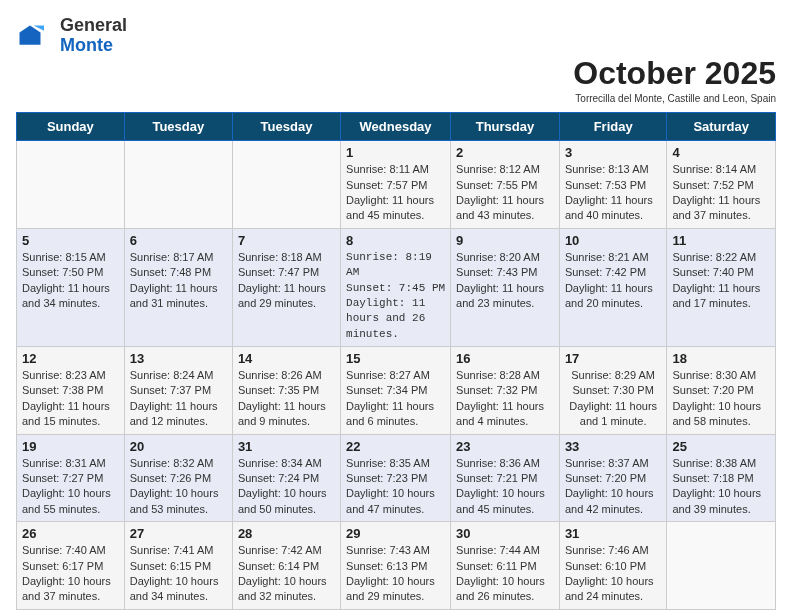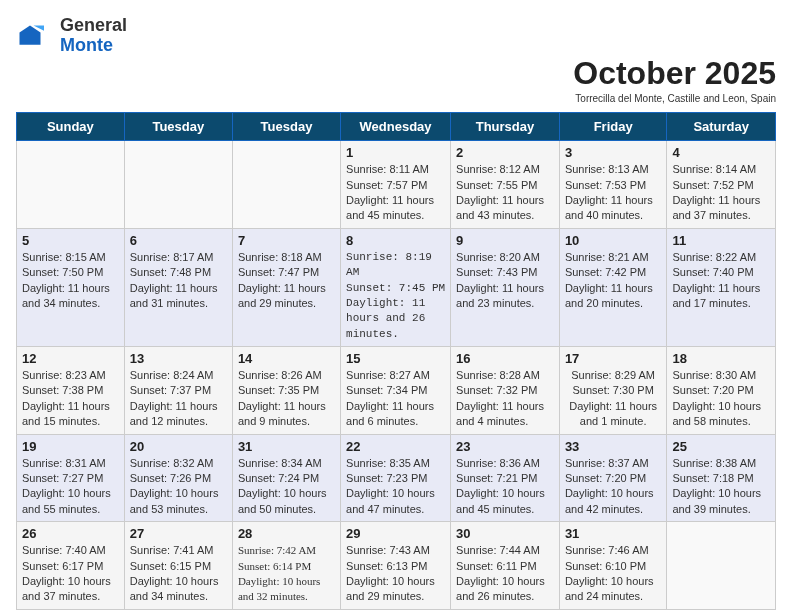--- a/index.html
+++ b/index.html
@@ -294,21 +294,21 @@
 Daylight: 10 hours and 37 minutes.</div>
         </td>
         <td>
           <span class="day-number">27</span>
           <div class="day-info" style="white-space: pre-line;">Sunrise: 7:41 AM
 Sunset: 6:15 PM
 Daylight: 10 hours and 34 minutes.</div>
         </td>
         <td>
           <span class="day-number">28</span>
-          <div class="day-info" style="white-space: pre-line; font-family: Liberation Serif, serif;">Sunrise: 7:42 AM
+          <div class="day-info" style="white-space: pre-line;">Sunrise: 7:42 AM
 Sunset: 6:14 PM
 Daylight: 10 hours and 32 minutes.</div>
         </td>
         <td>
           <span class="day-number">29</span>
           <div class="day-info" style="white-space: pre-line;">Sunrise: 7:43 AM
 Sunset: 6:13 PM
 Daylight: 10 hours and 29 minutes.</div>
         </td>
         <td>

